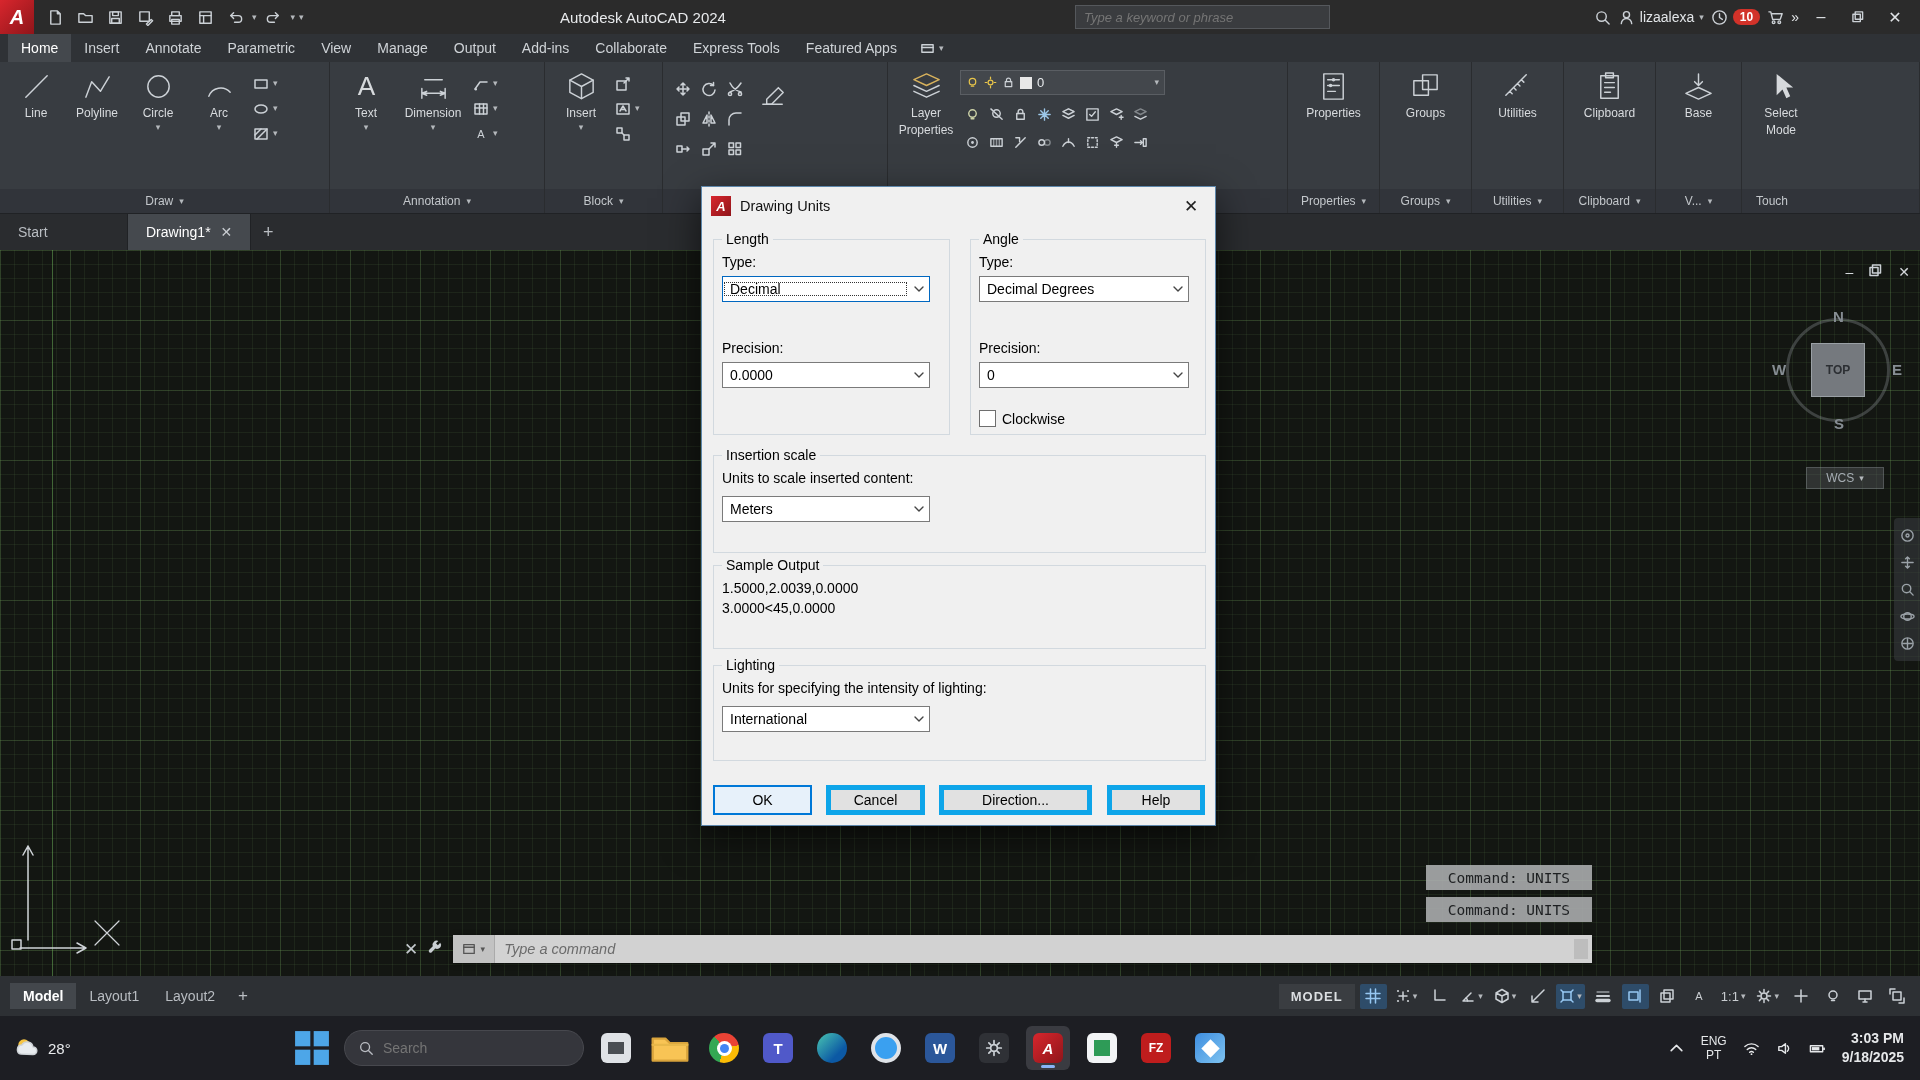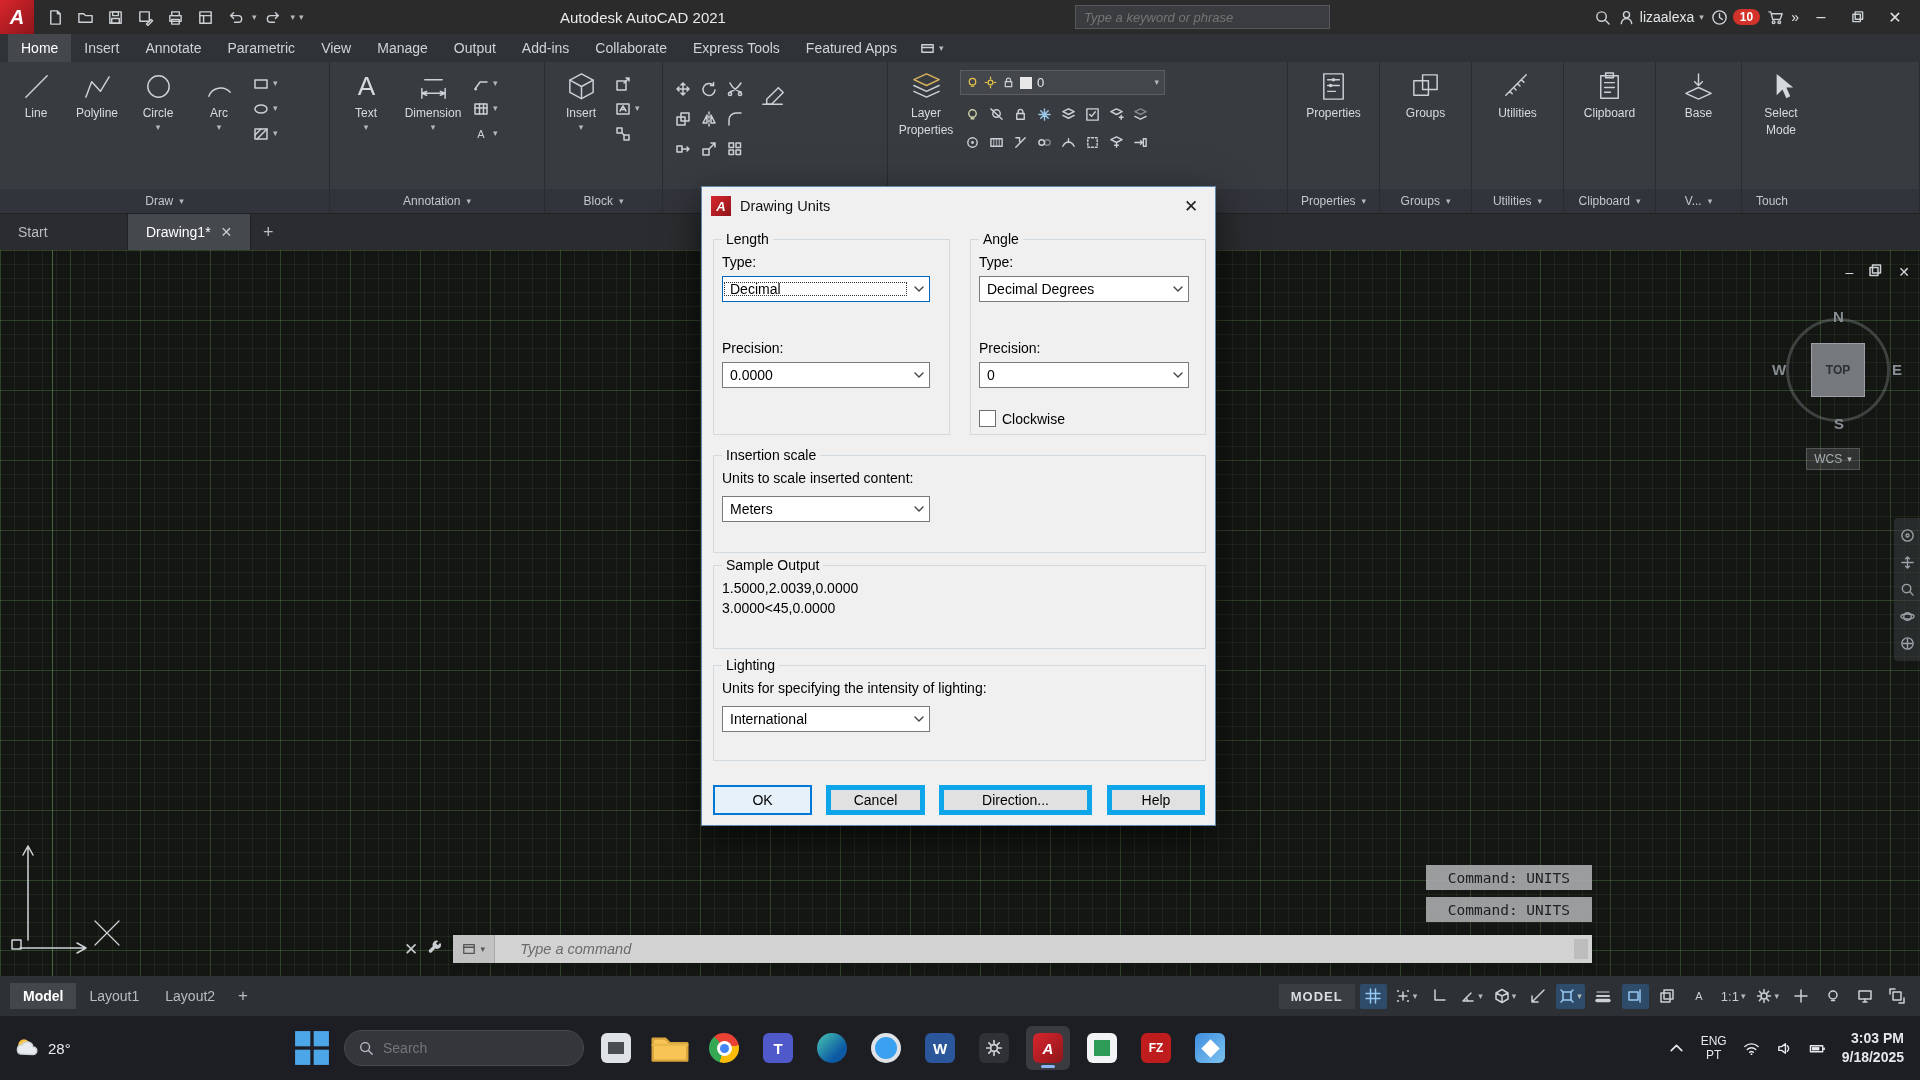--- a/index.html
+++ b/index.html
@@ -54,34 +54,34 @@
 #viewport{position:absolute;left:0;top:250px;width:1920px;height:726px;overflow:hidden;background-color:#131612;
 background-image:linear-gradient(rgba(96,140,78,.13) 1px,transparent 1px),linear-gradient(90deg,rgba(96,140,78,.13) 1px,transparent 1px),linear-gradient(rgba(104,150,86,.25) 1px,transparent 1px),linear-gradient(90deg,rgba(104,150,86,.25) 1px,transparent 1px);
 background-size:14px 14px,14px 14px,70px 70px,70px 70px;}
 #axisline{position:absolute;left:52px;top:0;width:1px;height:726px;background:rgba(110,180,90,.5);}
 #wincontrols{position:absolute;right:10px;top:14px;display:flex;gap:16px;align-items:center;color:#d4d8dc;}
 #wincontrols svg{width:13px;height:13px;}
 #viewcube{position:absolute;left:1780px;top:62px;width:116px;height:116px;}
 #vc-ring{position:absolute;left:6px;top:6px;width:104px;height:104px;border-radius:50%;border:3px solid rgba(140,146,152,.35);}
 #vc-face{position:absolute;left:31px;top:31px;width:54px;height:54px;background:#75797e;color:#2c2f33;font-size:12px;font-weight:bold;display:flex;align-items:center;justify-content:center;border:1px solid #9aa0a5;}
 .vc-l{position:absolute;color:#868d93;font-size:15px;font-weight:bold;}
-#wcsbtn{position:absolute;left:1806px;top:198px;width:54px;height:22px;background:rgba(115,120,126,.30);border:1px solid rgba(160,166,172,.3);color:#a6adb3;font-size:12px;display:flex;align-items:center;justify-content:center;gap:5px;}
+#wcsbtn{position:absolute;left:1806px;top:217px;width:78px;height:22px;background:rgba(115,120,126,.30);border:1px solid rgba(160,166,172,.3);color:#a6adb3;font-size:12px;display:flex;align-items:center;justify-content:center;gap:5px;}
 #navbar{position:absolute;right:0;top:268px;width:26px;background:rgba(58,62,66,.55);border-radius:4px 0 0 4px;display:flex;flex-direction:column;align-items:center;gap:12px;padding:10px 0;}
 #navbar svg{width:15px;height:15px;stroke:#9aa1a7;}
 #ucs{position:absolute;left:8px;top:580px;}
 #crosshair{position:absolute;left:92px;top:668px;}
 .cmdhist{position:absolute;right:328px;height:25px;background:rgba(173,175,177,.88);color:#1d1f21;font-family:"DejaVu Sans Mono",monospace;font-size:14.5px;display:flex;align-items:center;padding:0 22px;}
 #cmdline{position:absolute;left:404px;top:684px;right:328px;height:30px;display:flex;align-items:center;gap:9px;}
 #cmdclose{color:#c3c8cd;font-size:17px;}
 #cmdwrench svg{width:17px;height:17px;}
 #cmdbar{flex:1;height:28px;background:#d2d2d2;display:flex;align-items:center;box-shadow:0 1px 5px rgba(0,0,0,.5);}
 #cmdchip{width:42px;height:100%;background:#c2c2c2;display:flex;align-items:center;justify-content:center;gap:4px;border-right:1px solid #aaa;}
 #cmdchip svg{width:14px;height:14px;stroke:#555;}
 #cmdchip .caret{color:#555;}
-#cmdtext{flex:1;padding-left:25px;color:#6b6b6b;font-style:italic;font-size:14.5px;}
+#cmdtext{flex:1;padding-left:9px;color:#6b6b6b;font-style:italic;font-size:14.5px;}
 #cmdgrip{width:14px;height:20px;background:#bdbdbd;margin-right:4px;}
 
 #dlg{position:absolute;left:701px;top:186px;width:515px;height:640px;background:#f0f0f0;border:1px solid #5e87ab;box-shadow:0 12px 36px rgba(0,0,0,.6);z-index:60;color:#000;}
 #dlg-tb{height:38px;display:flex;align-items:center;padding:0 9px;gap:9px;}
 #dlg-title{flex:1;font-size:14.5px;color:#111;}
 #dlg-close{width:30px;height:30px;display:flex;align-items:center;justify-content:center;font-size:17px;color:#222;}
 .dlgA{width:20px;height:20px;background:linear-gradient(135deg,#d8262d,#8f151a);color:#fff;font-weight:bold;font-style:italic;display:flex;align-items:center;justify-content:center;font-size:13px;}
 .grp{position:absolute;border:1px solid #d2d9df;}
 .legend{position:absolute;top:-9px;left:8px;background:#f0f0f0;padding:0 4px;font-size:14px;color:#000;}
 .dlbl{position:absolute;font-size:14px;color:#000;}
@@ -179,21 +179,21 @@
     <span class="caret">▾</span>
     <div class="qbtn">
         <svg viewBox="0 0 18 18">
           <path d="M14 7 H6 A3.5 3.5 0 0 0 6 14 H10"></path>
           <path d="M11 4 L14 7 L11 10"></path>
         </svg>
       </div>
     <span class="caret">▾</span>
     <span class="caret">▾</span>
   </div>
-  <div id="tb-title">Autodesk AutoCAD 2021</div>
+  <div id="tb-title">Autodesk AutoCAD 2024</div>
   <div id="tb-search">
     <input placeholder="Type a keyword or phrase" style="">
   </div>
   <div class="tb-right">
     <div class="tb-ic">
         <svg viewBox="0 0 18 18">
           <circle cx="8" cy="8" r="5"></circle>
           <path d="M12 12 L16 16"></path>
         </svg>
       </div>

